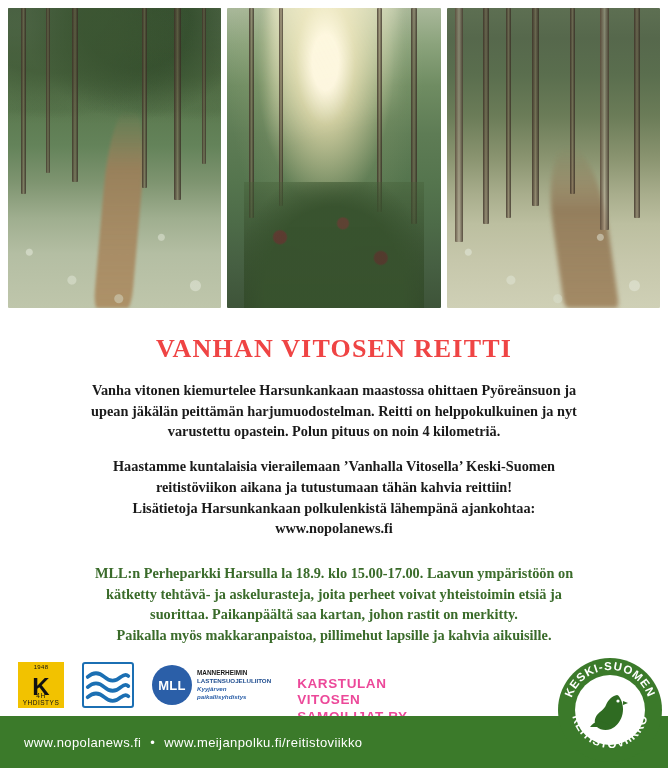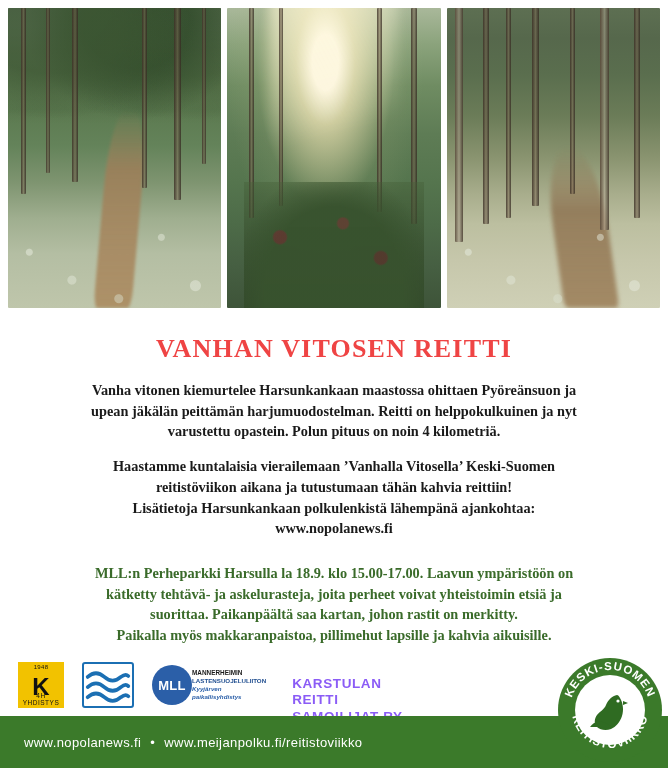--- a/index.html
+++ b/index.html
@@ -183,21 +183,21 @@
   .logo-waves {
     width: 52px; height: 46px;
     border: 2px solid #1b6fb3;
     border-radius: 3px;
     position: relative;
     overflow: hidden;
     background: #fff;
   }
   .logo-waves svg { position: absolute; inset: 0; }
 
-  .logo-mll { display: flex; align-items: center; }
+  .logo-mll { display: flex; align-items: center; gap: 5px; }
   .logo-mll .circle {
     width: 40px; height: 40px; border-radius: 50%;
     background: #2b5fa8;
     color: #fff;
     font-family: "Liberation Sans", sans-serif;
     font-size: 13px; font-weight: bold;
     display: flex; align-items: center; justify-content: center;
     letter-spacing: .3px;
   }
   .logo-mll .mll-text {
@@ -207,21 +207,21 @@
     color: #1f4d8f;
     text-align: left;
     font-weight: bold;
   }
   .logo-mll .mll-text .l1 { color: #1a1a1a; font-size: 6.4px; }
   .logo-mll .mll-text .l3 { font-style: italic; color: #2b5fa8; }
 
   .logo-karstula {
     font-family: "Liberation Sans", sans-serif;
     font-weight: bold;
-    color: #8b5cf6;
+    color: #ec4899;
     font-size: 13.5px;
     line-height: 1.22;
     letter-spacing: .6px;
     margin-left: 8px;
     text-align: left;
     margin-top: 31px;
   }
 
   
   .badge {
@@ -360,21 +360,21 @@
       <div class="mll-text">
         <div class="l1">MANNERHEIMIN</div>
         <div>LASTENSUOJELULIITON</div>
         <div class="l3">Kyyjärven</div>
         <div class="l3">paikallisyhdistys</div>
       </div>
     </div>
 
     <div class="logo-karstula">
       <div>KARSTULAN</div>
-      <div>REITTI</div>
+      <div>VITOSEN</div>
       <div>SAMOILIJAT RY.</div>
     </div>
 
   </div>
 
   <div class="badge">
     <svg class="ring-text" viewBox="0 0 104 104">
       <defs>
         <path id="arcTop" d="M 12 52 A 40 40 0 0 1 92 52"></path>
         <path id="arcBottom" d="M 14 52 A 38 38 0 0 0 90 52"></path>

